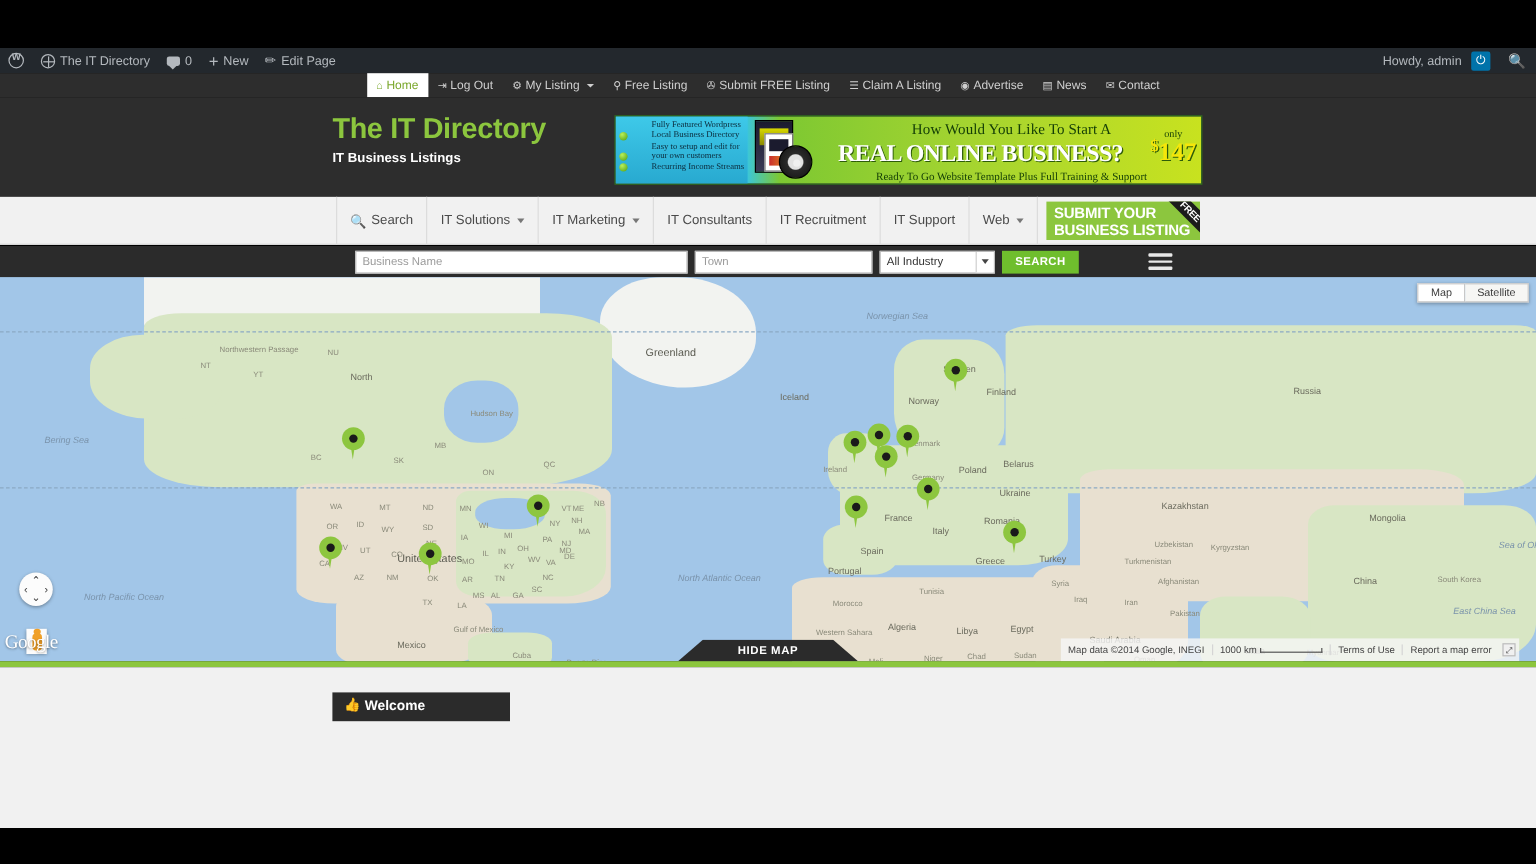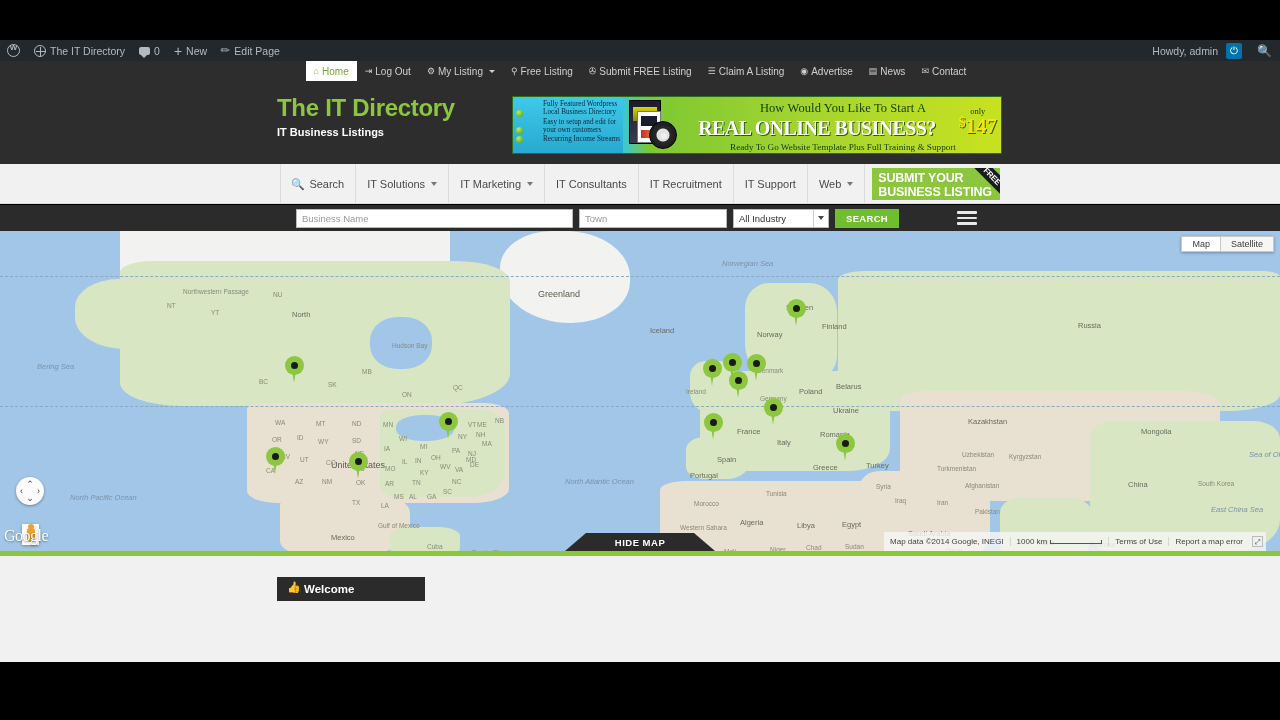--- a/index.html
+++ b/index.html
@@ -324,21 +324,21 @@
     font-size: 9.5px; font-weight: bold; letter-spacing: 0.5px;
     display: flex; align-items: center; justify-content: center;
     clip-path: polygon(14% 0, 86% 0, 100% 100%, 0 100%);
   }
   .map-bottom-border {
     position: absolute; left: 0; top: 551px; width: 1280px; height: 5px; background: #8cc63e;
   }
 
   
   .content {
-    position: absolute; left: 0; top: 556px; width: 1280px; height: 106px;
+    position: absolute; left: 0; top: 556px; width: 1280px; height: 134px;
     background: #f1f1f1;
   }
   .widget {
     position: absolute; left: 277px; top: 21px; width: 148px;
   }
   .widget-head {
     background: #2b2b2b; color: #fff; height: 24px; padding: 0 10px;
     display: flex; align-items: center; gap: 6px; font-size: 11.5px; font-weight: bold;
   }
   .widget-body {

